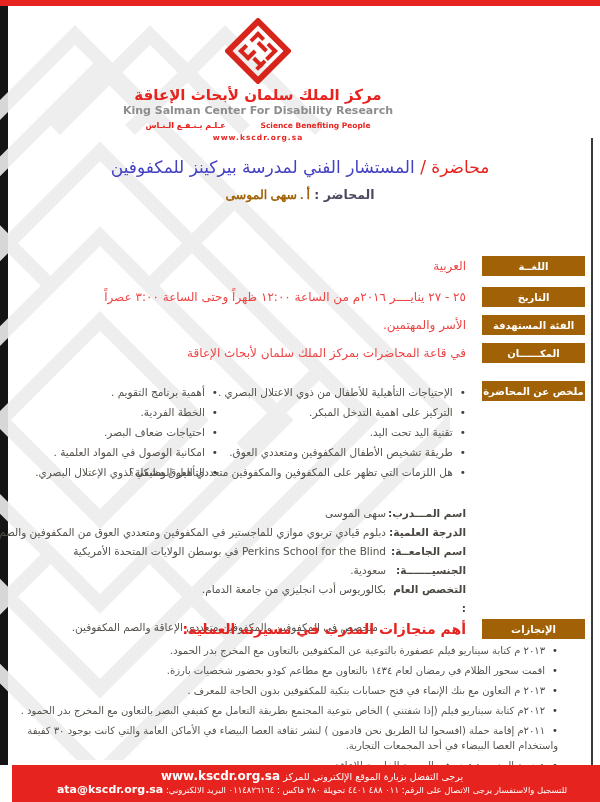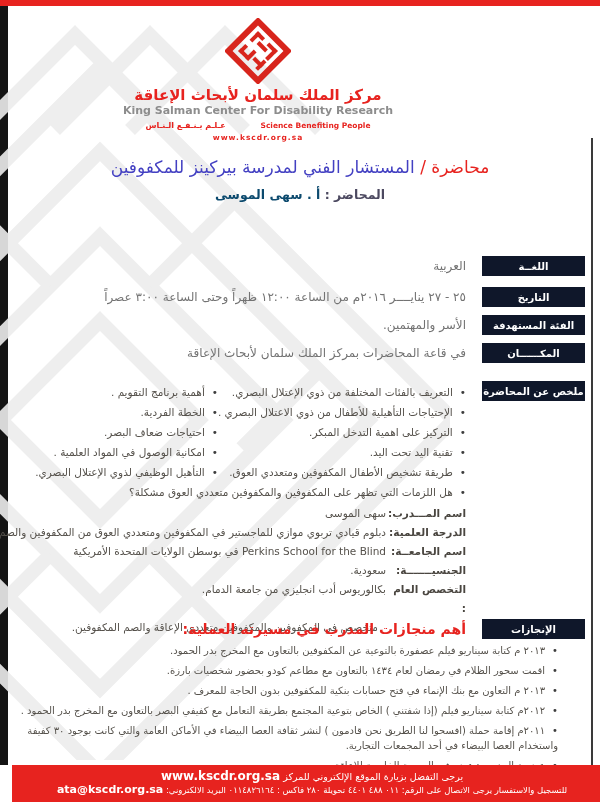--- a/index.html
+++ b/index.html
@@ -19,26 +19,26 @@
   .tagline-row{width:225px;margin:3px auto 0;display:flex;justify-content:space-between;align-items:center;}
   .tag-en{font-size:7.5px;font-weight:bold;color:#e7231f;direction:ltr;}
   .tag-ar{font-size:8px;font-weight:bold;color:#e7231f;}
   .logo-url{font-size:7.5px;font-weight:bold;color:#e7231f;letter-spacing:1px;margin-top:3px;direction:ltr;}
   
   .title-block{position:absolute;top:156px;left:0;width:600px;text-align:center;}
   .title-l1{font-size:17px;font-weight:normal;line-height:22px;}
   .t-red{color:#e7231f;}
   .t-blue{color:#4340c2;}
   .title-l2{font-size:12.5px;font-weight:bold;color:#4c4960;margin-top:9px;}
-  .t-name{color:#0c4a6e;}
+  .t-name{color:#a16207;font-family:Liberation Serif, serif;}
   
-  .chip{position:absolute;right:15px;width:103px;height:20px;background:#0f172a;color:#fff;
+  .chip{position:absolute;right:15px;width:103px;height:20px;background:#a16207;color:#fff;
         font-size:10px;font-weight:bold;display:flex;align-items:center;justify-content:center;text-align:center;}
   
-  .value{position:absolute;right:134px;font-size:12px;color:#737373;white-space:nowrap;line-height:17px;}
+  .value{position:absolute;right:134px;font-size:12px;color:#ef4444;white-space:nowrap;line-height:17px;}
   
   .sum-col{position:absolute;top:382px;list-style:none;margin:0;padding:0;}
   .sum-col li{font-size:10.5px;color:#55514b;line-height:20px;white-space:nowrap;}
   .sum-col li::before{content:"•";margin-left:7px;color:#3c3c3c;}
   .sum-right{right:134px;width:336px;}
   .sum-left{right:382px;width:215px;}
   
   .speaker{position:absolute;top:504px;right:134px;width:456px;}
   .sp-row{display:flex;line-height:19px;}
   .sp-label{flex:0 0 80px;font-size:10.5px;font-weight:bold;color:#4a4640;}
@@ -126,21 +126,20 @@
   <div class="value" style="top:289px">٢٥ - ٢٧ ينايــــر ٢٠١٦م  من الساعة ١٢:٠٠ ظهراً  وحتى الساعة ٣:٠٠ عصراً</div>
 
   <div class="chip" style="top:315px">الفئة المستهدفة</div>
   <div class="value" style="top:317px">الأسر والمهتمين.</div>
 
   <div class="chip" style="top:343px">المكــــــان</div>
   <div class="value" style="top:345px">في قاعة المحاضرات بمركز الملك سلمان لأبحاث الإعاقة</div>
 
   <div class="chip" style="top:381px">ملخص عن المحاضرة</div>
   <ul class="sum-col sum-right">
-    <li>التعريف بالفئات المختلفة من ذوي الإعتلال البصري.</li>
     <li>الإحتياجات التأهيلية للأطفال من ذوي الاعتلال البصري .</li>
     <li>التركيز على اهمية التدخل المبكر.</li>
     <li>تقنية اليد تحت اليد.</li>
     <li>طريقة تشخيص الأطفال المكفوفين ومتعددي العوق.</li>
     <li>هل اللزمات التي تظهر على المكفوفين والمكفوفين متعددي العوق مشكلة؟</li>
   </ul>
   <ul class="sum-col sum-left">
     <li>أهمية برنامج التقويم .</li>
     <li>الخطة الفردية.</li>
     <li>احتياجات ضعاف البصر.</li>

